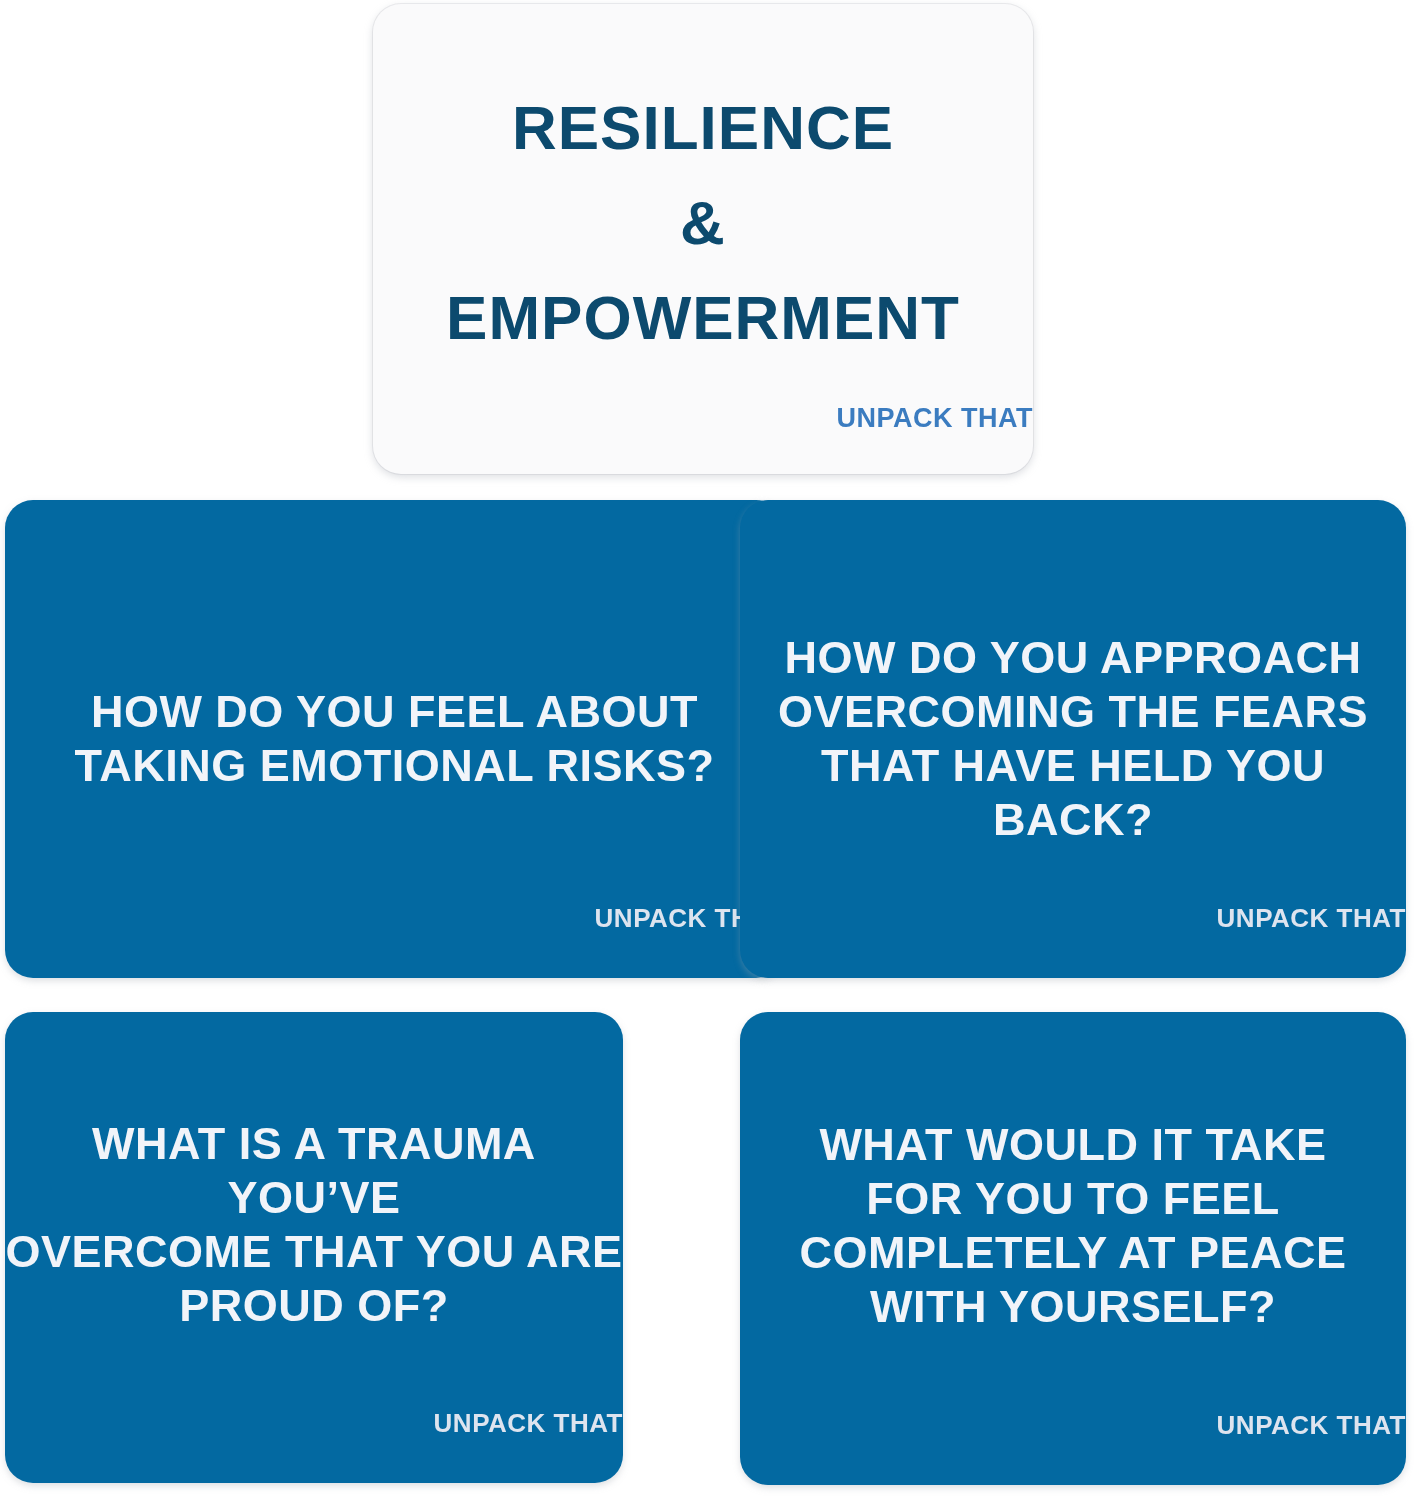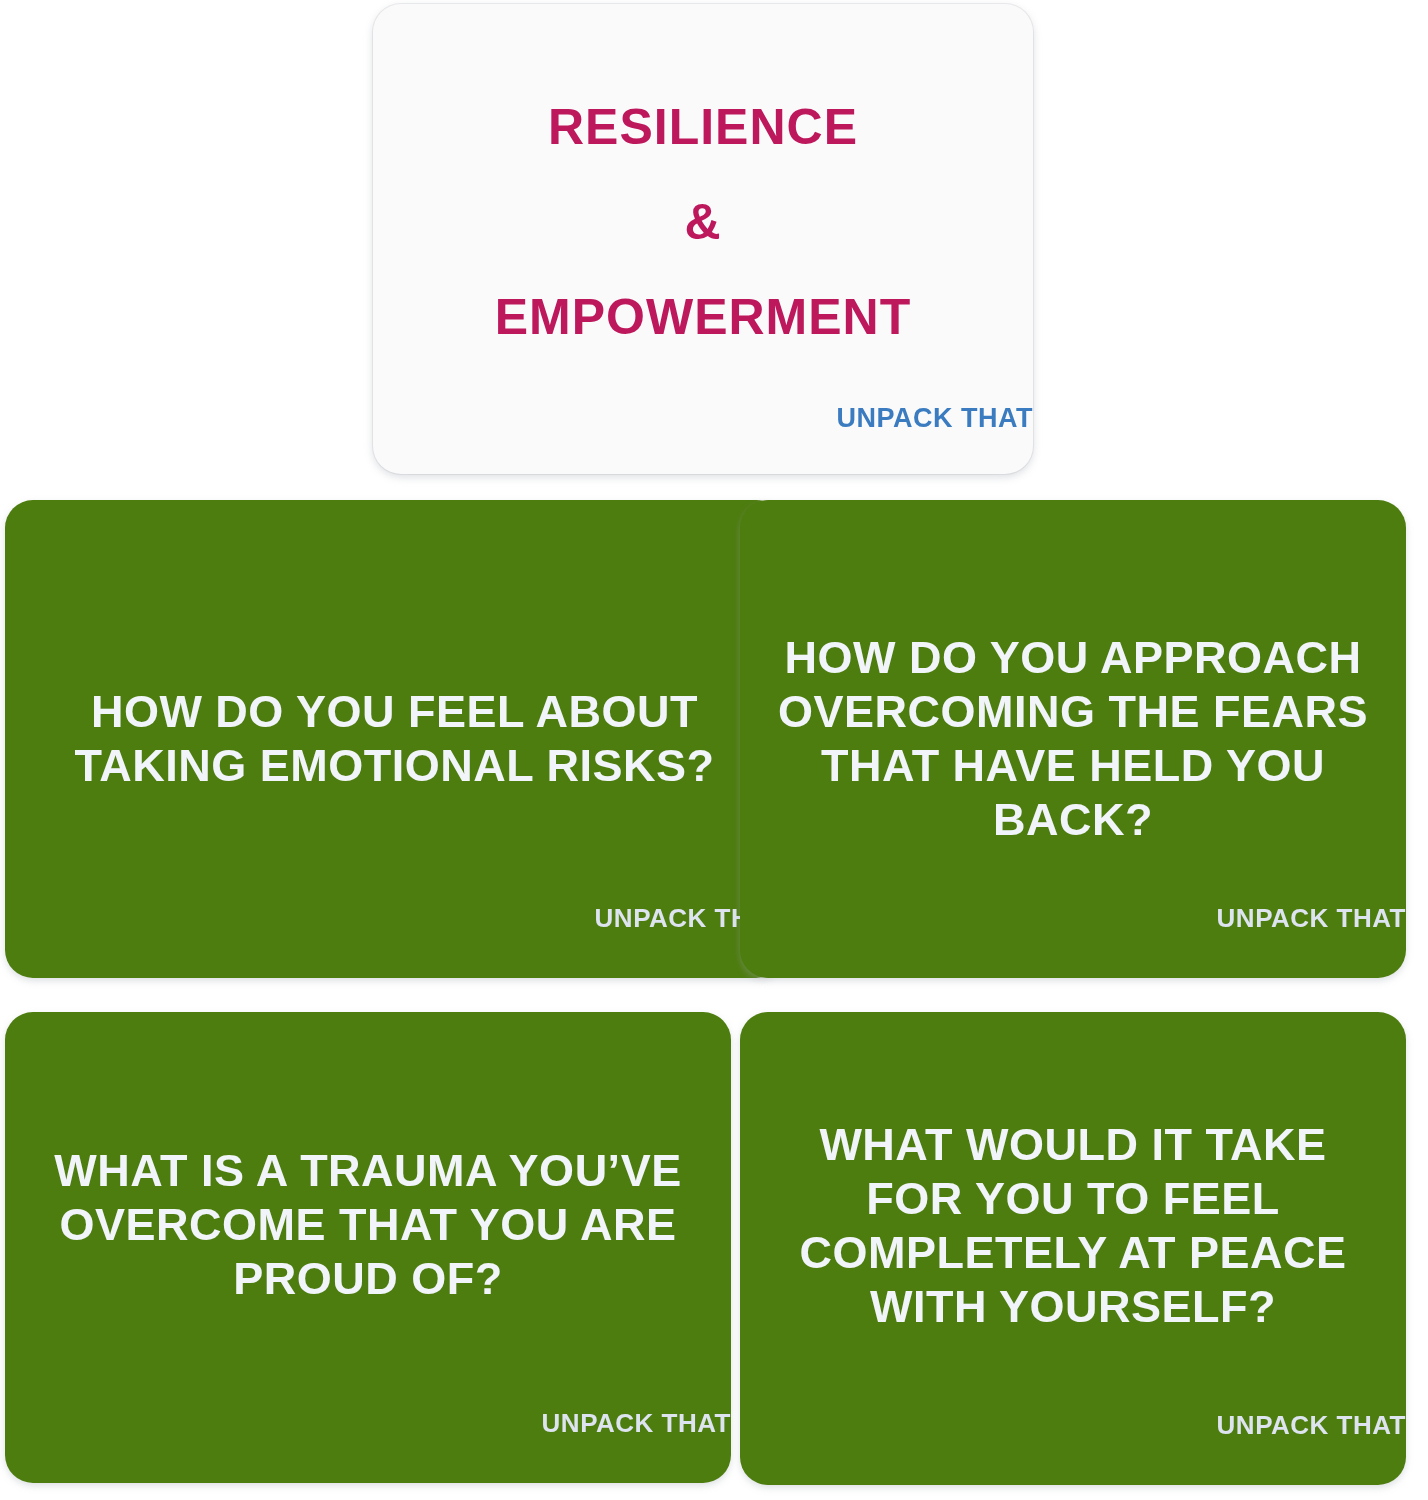--- a/index.html
+++ b/index.html
@@ -31,35 +31,35 @@
     box-shadow: 0 3px 8px rgba(165,170,180,0.40), 0 0 0 1px #eeeef0;
   }
   .title-card .card-body {
     position: absolute;
     inset: 0;
     display: flex;
     justify-content: center;
     padding-top: 76px;
   }
   .deck-title {
-    color: #be185d;
-    font-size: 50px;
+    color: #0c4a6e;
+    font-size: 62px;
     line-height: 95px;
     letter-spacing: 1px;
     text-align: center;
     white-space: pre-line;
   }
   .title-card .brand {
     color: #3b7cc0;
     bottom: 40px;
     font-size: 27px;
   }
   
   .blue-card {
-    background: #4d7c0f;
+    background: #0369a1;
     box-shadow: 0 3px 7px rgba(160,165,175,0.35);
   }
   .blue-card .card-body {
     position: absolute;
     inset: 0;
     display: flex;
     align-items: center;
     justify-content: center;
   }
   .question {
@@ -77,21 +77,21 @@
   }
   .brand {
     position: absolute;
     left: 0;
     width: 100%;
     text-align: right;
     letter-spacing: 0.5px;
   }
   .card-q1 { left: 5px;   top: 500px;  width: 779px; height: 478px; }
   .card-q2 { left: 740px; top: 500px;  width: 666px; height: 478px; }
-  .card-q3 { left: 5px;   top: 1012px; width: 726px; height: 471px; }
+  .card-q3 { left: 5px;   top: 1012px; width: 618px; height: 471px; }
   .card-q4 { left: 740px; top: 1012px; width: 666px; height: 473px; }
   .card-q3 .card-body, .card-q4 .card-body { padding-bottom: 46px; }
 </style>
 </head>
 <body>
 
 <div class="stage">
 
   <div class="card title-card">
     <div class="card-body">

